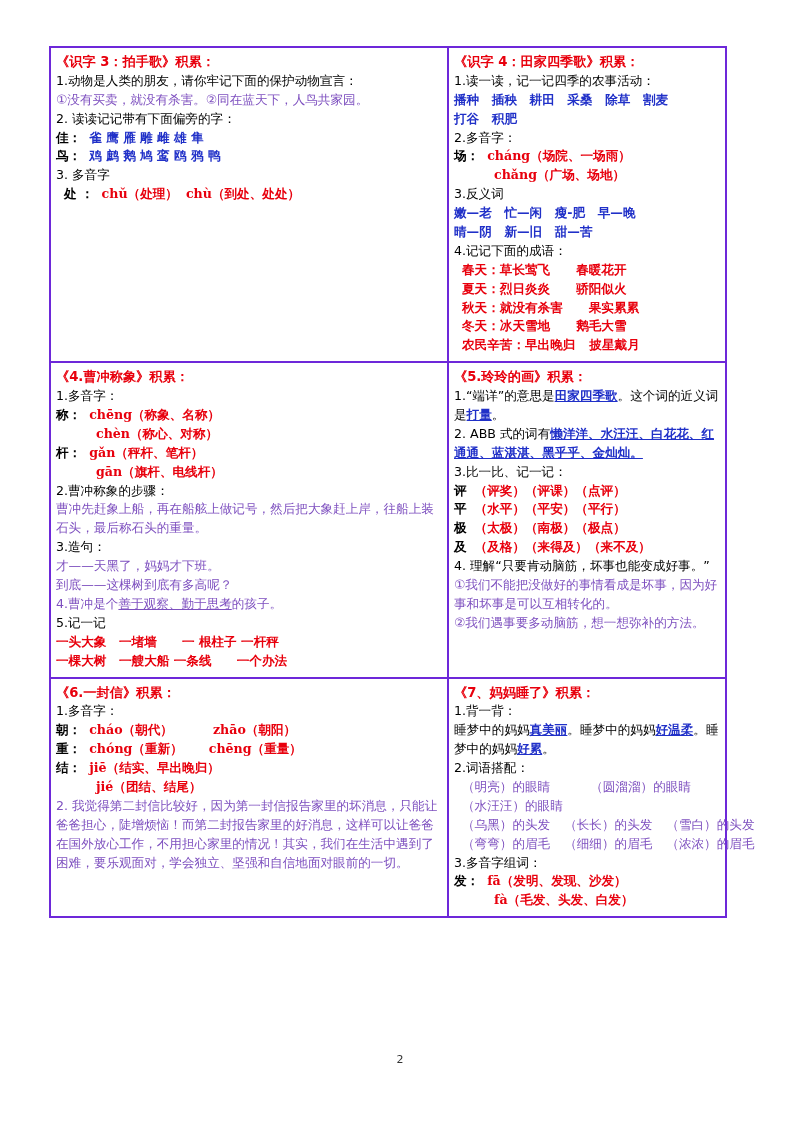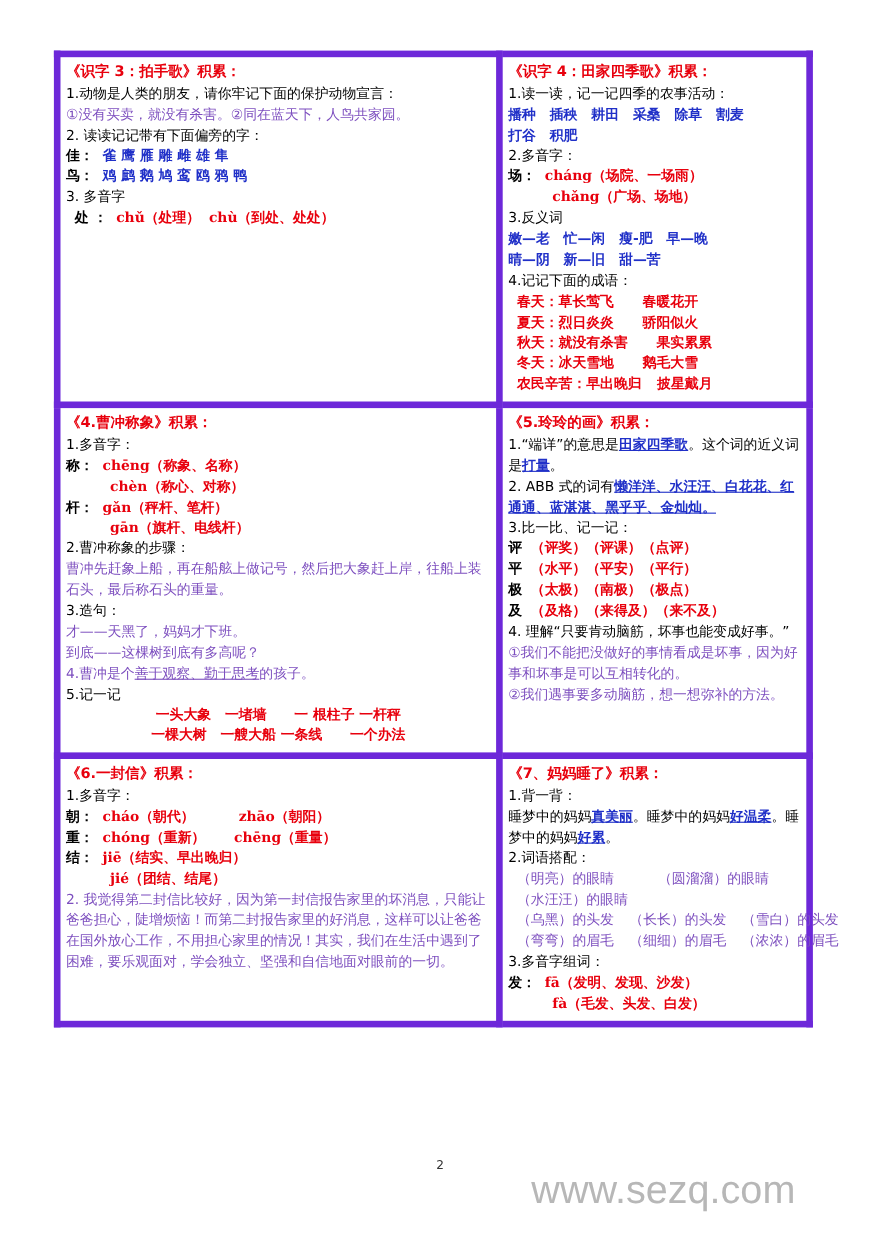--- a/index.html
+++ b/index.html
@@ -23,41 +23,41 @@
   }
   table.sheet {
     position: absolute;
     left: 49px;
     top: 46px;
     width: 652px;
     border-collapse: collapse;
     table-layout: fixed;
   }
   table.sheet td {
-    border: 6px solid #6d28d9;
+    border: 2px solid #6d28d9;
     vertical-align: top;
     padding: 4px 5px 6px 5px;
   }
   .cell {
     font-size: 12.6px;
     line-height: 1.5;
     color: #000;
   }
   .title {
     color: #e8000d;
     font-weight: bold;
     font-size: 13.2px;
     margin-bottom: 1px;
     white-space: nowrap;
   }
   .ln { display: block; white-space: nowrap; }
   .wrapln { display: block; }
   .blk { color: #000; font-weight: bold; }
   .blkn { color: #000; }
-  .red { color: #e8000d; font-weight: bold; text-align: center; }
+  .red { color: #e8000d; font-weight: bold; }
   .blue { color: #2030c8; font-weight: bold; }
   .purple { color: #7d4fbf; font-weight: normal; }
   .ul { text-decoration: underline; }
   .indent2 { padding-left: 40px; display: block; }
   .indent3 { padding-left: 8px; display: block; }
   .sp { display: inline-block; width: 14px; }
   .sp2 { display: inline-block; width: 26px; }
   .sp3 { display: inline-block; width: 40px; }
   .sp4 { display: inline-block; width: 8px; }
   .pinyin {
@@ -192,15 +192,14 @@
             <span class="ln blkn">3.多音字组词：</span>
             <span class="ln"><span class="blk">发：</span><span class="sp4"></span><span class="red pinyin">fā（发明、发现、沙发）</span></span>
             <span class="ln indent2"><span class="red pinyin">fà（毛发、头发、白发）</span></span>
           </div>
         </td>
       </tr>
     </tbody>
   </table>
 
   <div class="pagenum">2</div>
-  <div class="watermark">www.sezq.com</div>
 
 </div>
 
 </body></html>

